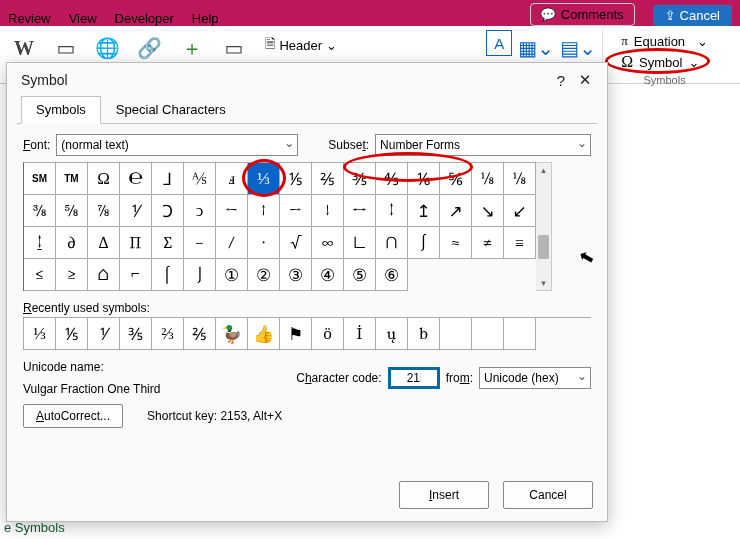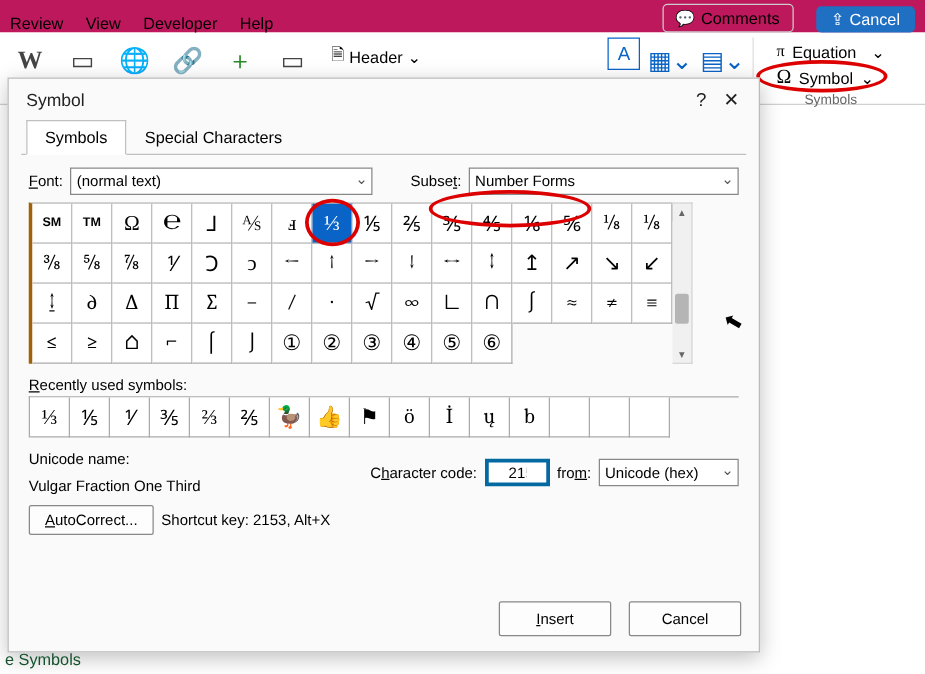--- a/index.html
+++ b/index.html
@@ -37,21 +37,21 @@
   .lbl { font-size: 12px; }
   .underline-first::first-letter { text-decoration: underline; }
   .combo { position: relative; flex: 0 0 auto; }
   .combo input { width: 100%; height: 22px; border: 1px solid #888; padding: 0 18px 0 4px; font-size: 12px; font-family: inherit; background: #fff; }
   .combo::after { content: "⌄"; position: absolute; right: 4px; top: 2px; font-size: 12px; color: #555; pointer-events: none; }
   
   .red-ellipse-subset { position: absolute; left: 336px; top: 89px; width: 130px; height: 30px; border: 3px solid #d00; border-radius: 50%; pointer-events: none; z-index: 5;}
   
   
   .grid-wrap { display: flex; margin-top: 6px; }
-  .symgrid { display: grid; grid-template-columns: repeat(16, 32px); grid-auto-rows: 32px; border-left: 3px solid #a16207; border-top: 1px solid #aaa; }
+  .symgrid { display: grid; grid-template-columns: repeat(16, 32px); grid-auto-rows: 32px; border-left: 1px solid #a16207; border-top: 1px solid #aaa; }
   .cell { border-right: 1px solid #aaa; border-bottom: 1px solid #aaa; display: flex; align-items: center; justify-content: center; font-family: "Cambria", "Segoe UI Symbol", serif; font-size: 17px; background: #fff; cursor: pointer; position: relative; }
   .cell.sel { background: #0a63c7; color: #fff; }
   .red-circle-cell { position: absolute; left: -6px; top: -4px; width: 44px; height: 38px; border: 3px solid #d00; border-radius: 50%; pointer-events: none; z-index: 3;}
   .sm { font-size: 10px; font-family: Arial; font-weight: bold; }
   .scrollbar { width: 16px; display: flex; flex-direction: column; border: 1px solid #ccc; border-left: none; }
   .sb-btn { height: 14px; background: #f0f0f0; text-align: center; font-size: 9px; line-height: 14px; color: #666; }
   .sb-track { flex: 1; background: #f0f0f0; position: relative; }
   .sb-thumb { position: absolute; left: 2px; right: 2px; top: 58px; height: 24px; background: #b5b5b5; border-radius: 2px; }
   
   .recent-lbl { margin-top: 10px; font-size: 12px; }
@@ -60,21 +60,21 @@
   .midrow { display: flex; justify-content: space-between; align-items: center; margin-top: 10px; }
   .midrow .left { display: flex; flex-direction: column; gap: 8px; }
   .uname { font-size: 12px; }
   .vuln { font-size: 12px; }
   .midright { display: flex; align-items: center; gap: 6px; }
   .charcode-lbl { font-size: 12px; white-space:nowrap;}
   .charcode-lbl span.u { text-decoration: underline; }
   .charcode-input { width: 52px; height: 22px; border: 3px solid #0369a1; padding: 0 16px; font-size: 12px; }
   
   .btn { border: 1px solid #888; background: #fdfdfd; padding: 4px 12px; font-size: 12px; cursor: pointer; border-radius: 2px; }
-  .btnrow-a { display: flex; gap: 6px; margin-top: 8px; align-items: center; }
+  .btnrow-a { display: flex; gap: 24px; margin-top: 8px; align-items: center; }
   .shortkey { font-size: 12px; }
   
   .btnrow-b { display: flex; justify-content: flex-end; gap: 14px; padding: 0 14px 12px 0; }
   .btnrow-b .btn { width: 90px; text-align: center; padding: 6px 4px; }
   .btn .u { text-decoration: underline; }
 
   .cursor-arrow { position: absolute; left: 579px; top: 246px; font-size: 18px; color: #000; pointer-events: none; transform: rotate(-15deg);}
   .footer-hint { position: absolute; left: 4px; top: 520px; font-size: 13px; color: #14532d; }
 </style>
 </head>

